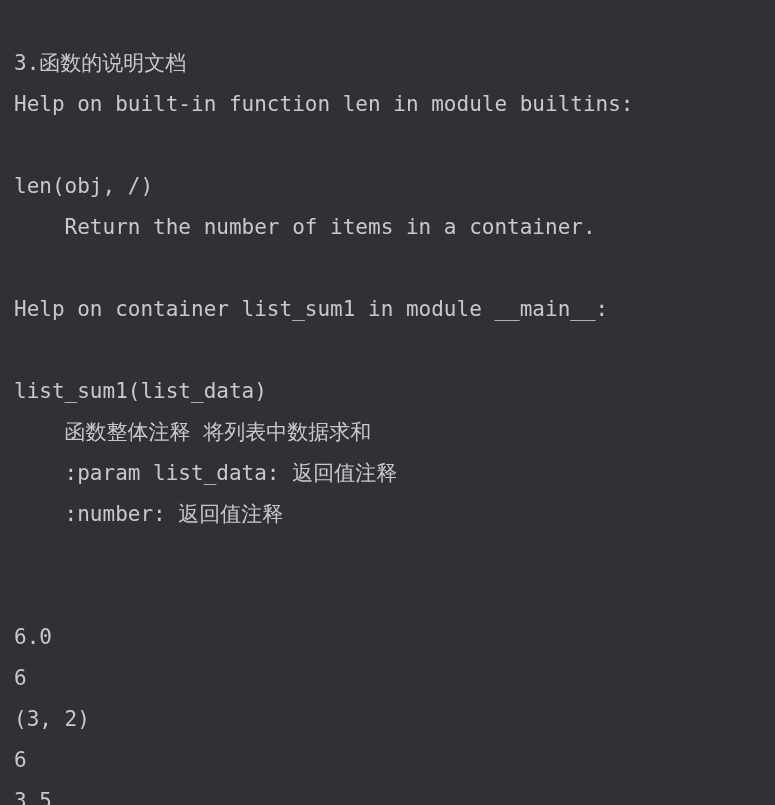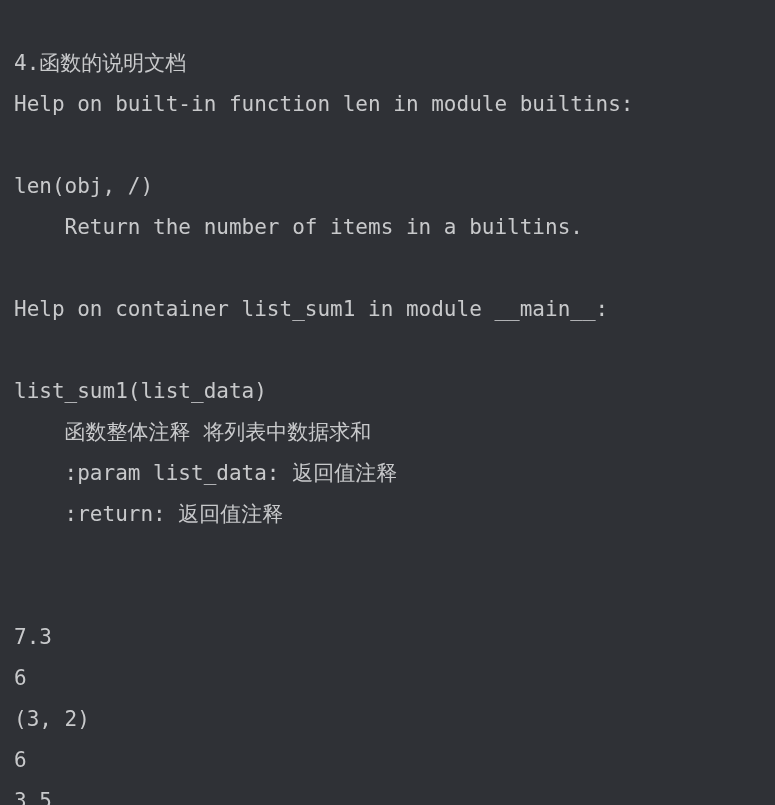--- a/index.html
+++ b/index.html
@@ -16,32 +16,32 @@
     .code-container {
       padding: 2px 14px;
       white-space: pre;
       line-height: 41px;
     }
   </style>
 </head>
 <body>
 
 <div class="code-container">
-<span>4.函数的说明文档</span>
+<span>3.函数的说明文档</span>
 <span>Help on built-in function len in module builtins:</span>
 <span></span>
 <span>len(obj, /)</span>
-<span>    Return the number of items in a builtins.</span>
+<span>    Return the number of items in a container.</span>
 <span></span>
 <span>Help on container list_sum1 in module __main__:</span>
 <span></span>
 <span>list_sum1(list_data)</span>
 <span>    函数整体注释 将列表中数据求和</span>
 <span>    :param list_data: 返回值注释</span>
-<span>    :return: 返回值注释</span>
+<span>    :number: 返回值注释</span>
 <span></span>
 <span></span>
-<span>7.3</span>
+<span>6.0</span>
 <span>6</span>
 <span>(3, 2)</span>
 <span>6</span>
 <span>3 5</span>
 </div>
 
 </body></html>

